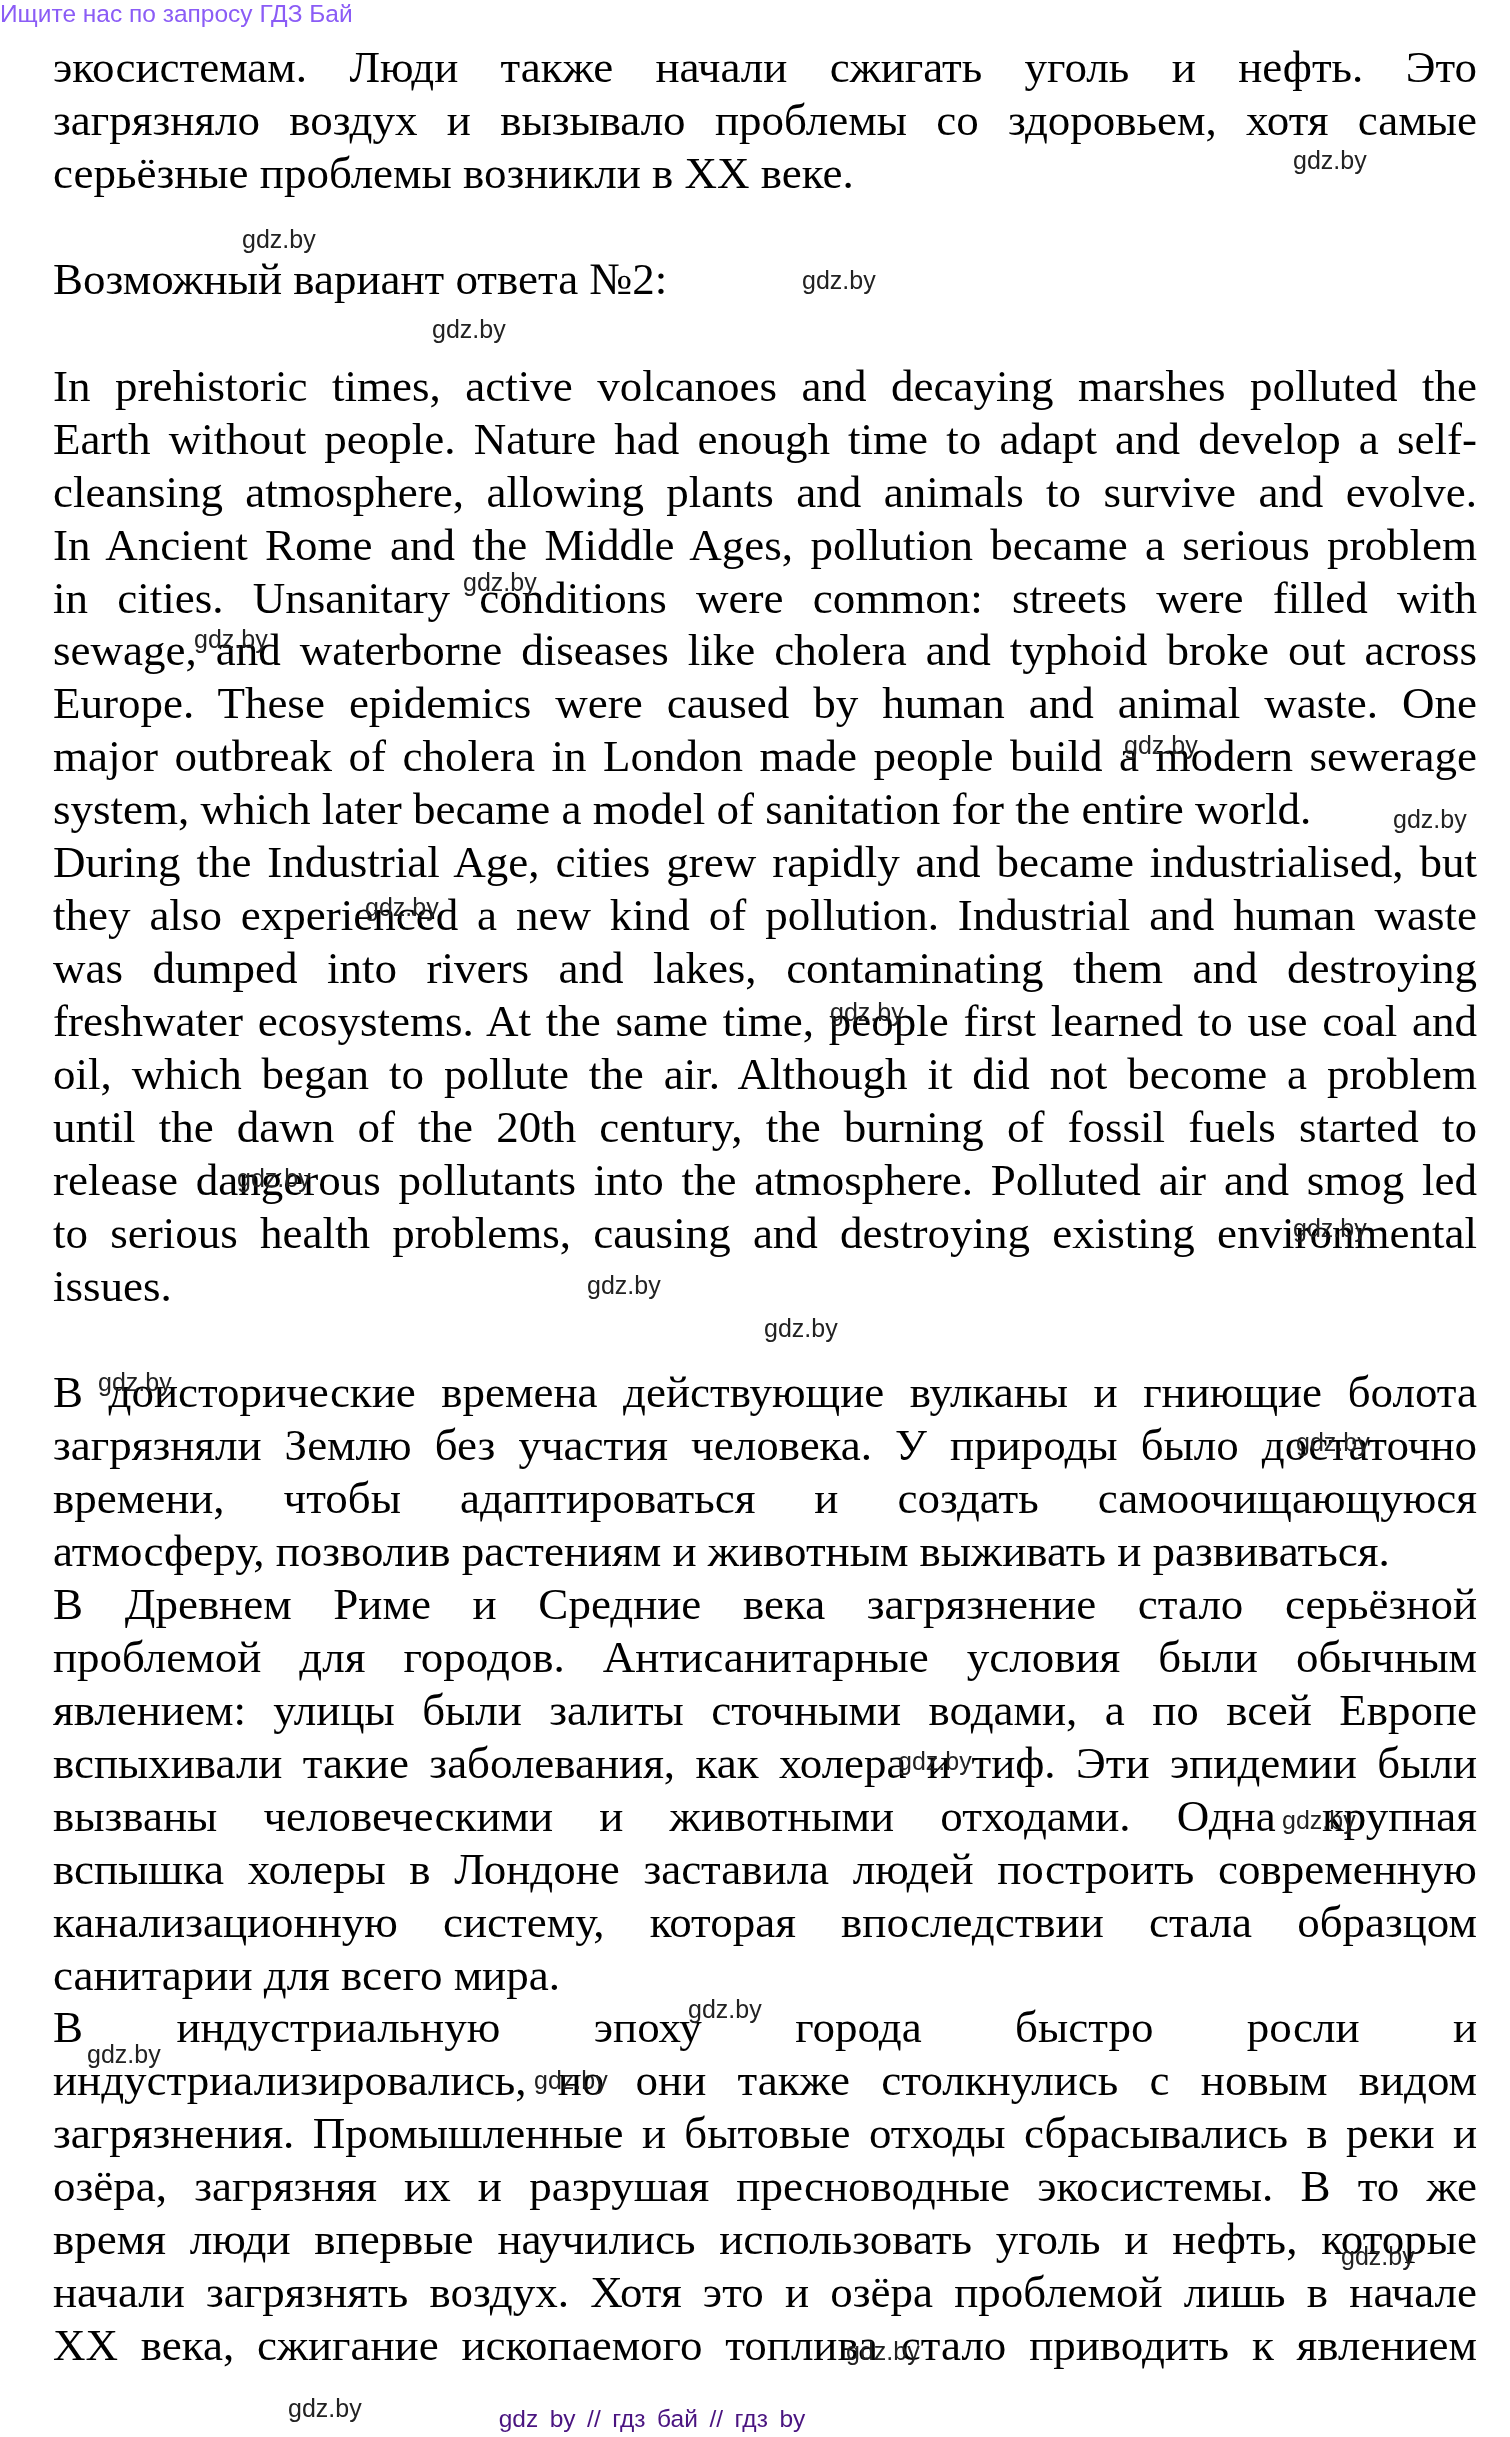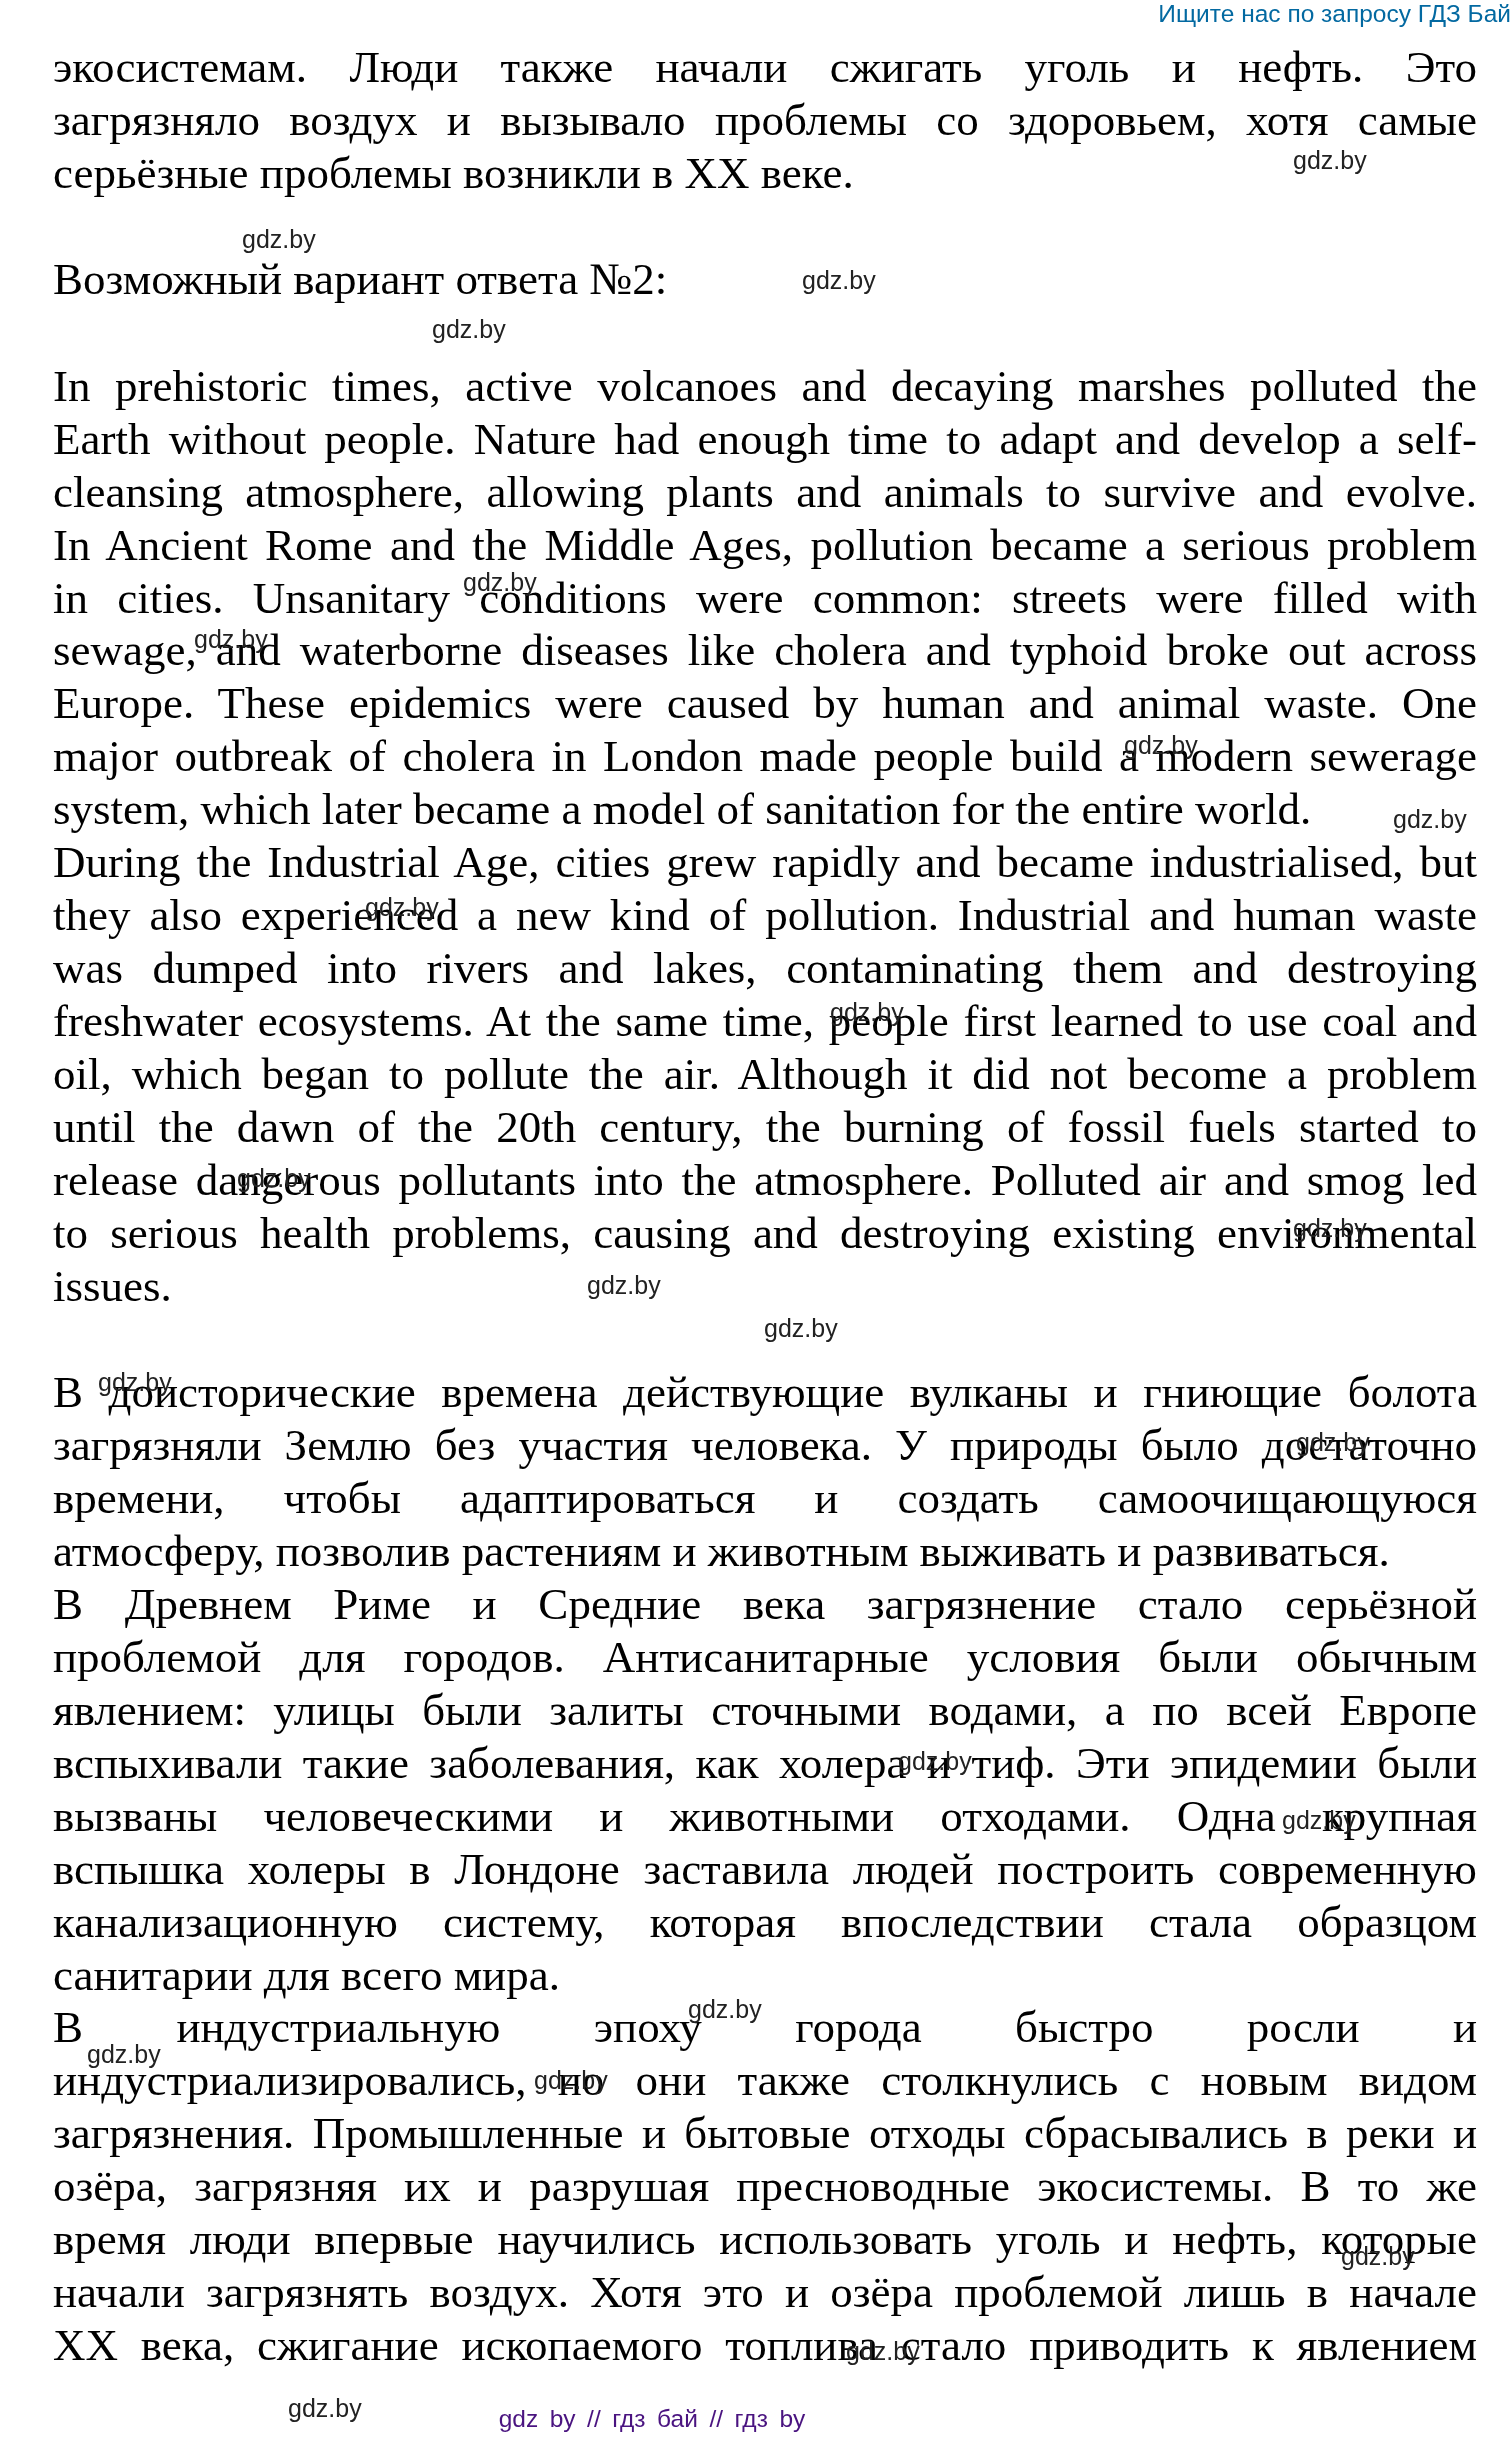--- a/index.html
+++ b/index.html
@@ -1,20 +1,20 @@
 <!DOCTYPE html>
 <html style="font-size:12.6px"><head>
 <meta charset="utf-8">
 <style>
   html, body { margin: 0; padding: 0; background: #ffffff; }
   body { width: 1511px; height: 2438px; position: relative; overflow: hidden; }
   .header-banner {
-    position: absolute; left: 0; top: 0; width: 1511px; text-align: right;
+    position: absolute; left: 0; top: 0; width: 1511px; text-align: left;
     font-family: "Liberation Sans", sans-serif; font-size: 24.5px; line-height: 28.5px;
-    color: #0369a1;
+    color: #8b5cf6;
   }
   .footer-banner {
     position: absolute; left: 0; top: 2405px; width: 1304px; text-align: center;
     font-family: "Liberation Sans", sans-serif; font-size: 24.5px; line-height: 28.5px;
     color: #4a1480; word-spacing: 4.7px;
   }
   .line {
     position: absolute; left: 53px; width: 1424px;
     font-family: "Liberation Serif", serif; font-size: 45px; line-height: 53px;
     color: #000; white-space: nowrap; height: 53px;

